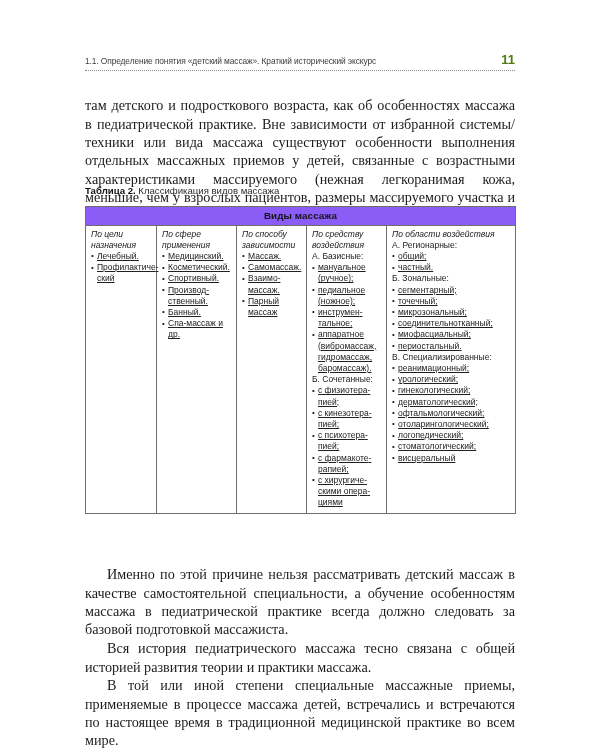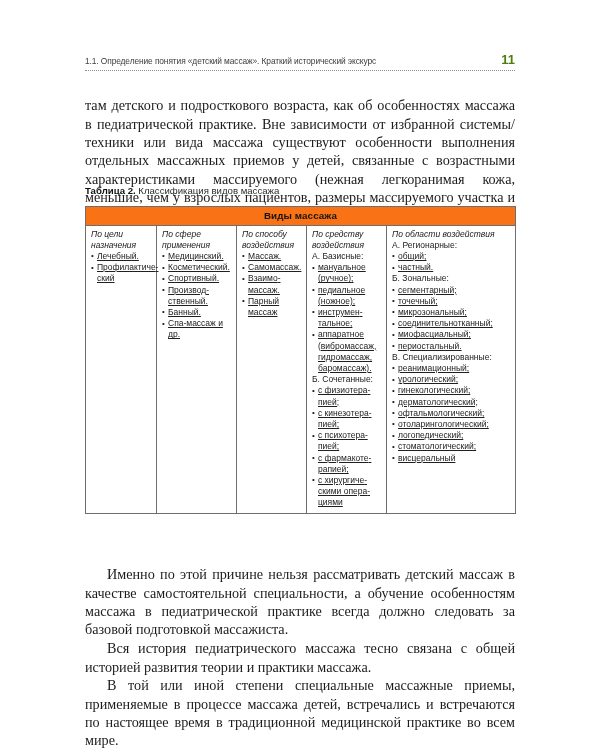--- a/index.html
+++ b/index.html
@@ -97,21 +97,21 @@
     table-layout: fixed;
     font-family: "Liberation Sans", sans-serif;
     background: #ffffff;
   }
   table.views th,
   table.views td {
     border: 1px solid #6e6e6e;
     vertical-align: top;
   }
   table.views th.tbl-title {
-    background: #f97316;
+    background: #8b5cf6;
     text-align: center;
     font-size: 9.8px;
     font-weight: bold;
     color: #141414;
     padding: 3px 4px 3.5px;
     letter-spacing: 0.1px;
   }
   table.views td.colhead-cell,
   table.views td.body-cell {
     padding: 0 4px 0 5px;
@@ -212,21 +212,21 @@
                 <li>Космети­ческий.</li>
                 <li>Спортив­ный.</li>
                 <li>Производ­ственный.</li>
                 <li>Банный.</li>
                 <li>Спа-мас­саж и др.</li>
               </ul>
             </div>
           </td>
 
           <td class="colhead-cell body-cell">
-            <div class="colhead">По способу воздействия</div>
+            <div class="colhead">По способу зависимости</div>
             <div class="cellbody">
               <ul>
                 <li>Массаж.</li>
                 <li>Самомас­саж.</li>
                 <li>Взаимо­массаж.</li>
                 <li>Парный массаж</li>
               </ul>
             </div>
           </td>
 

